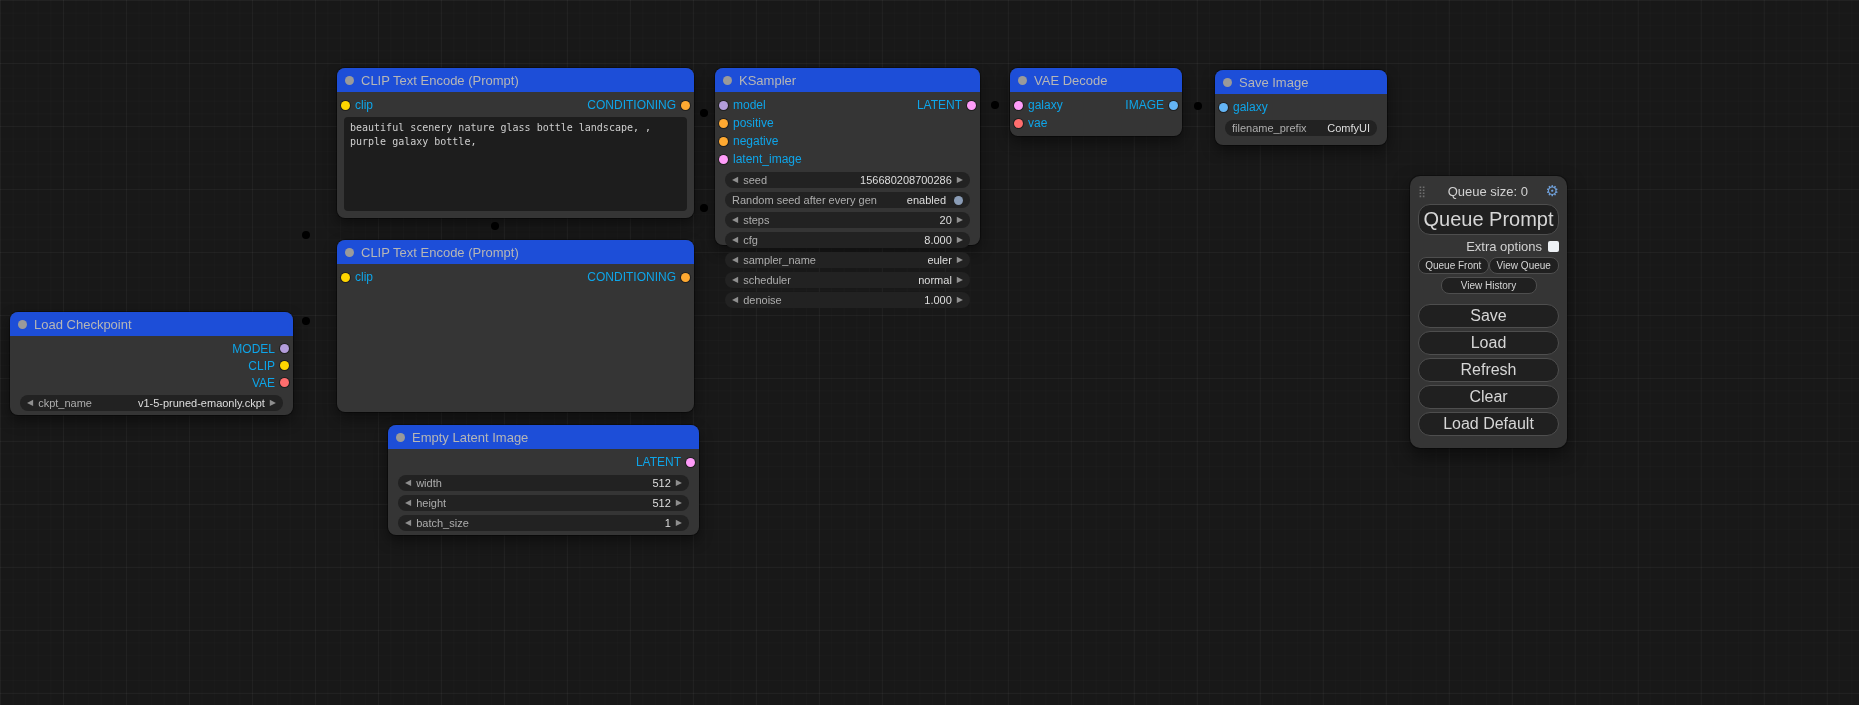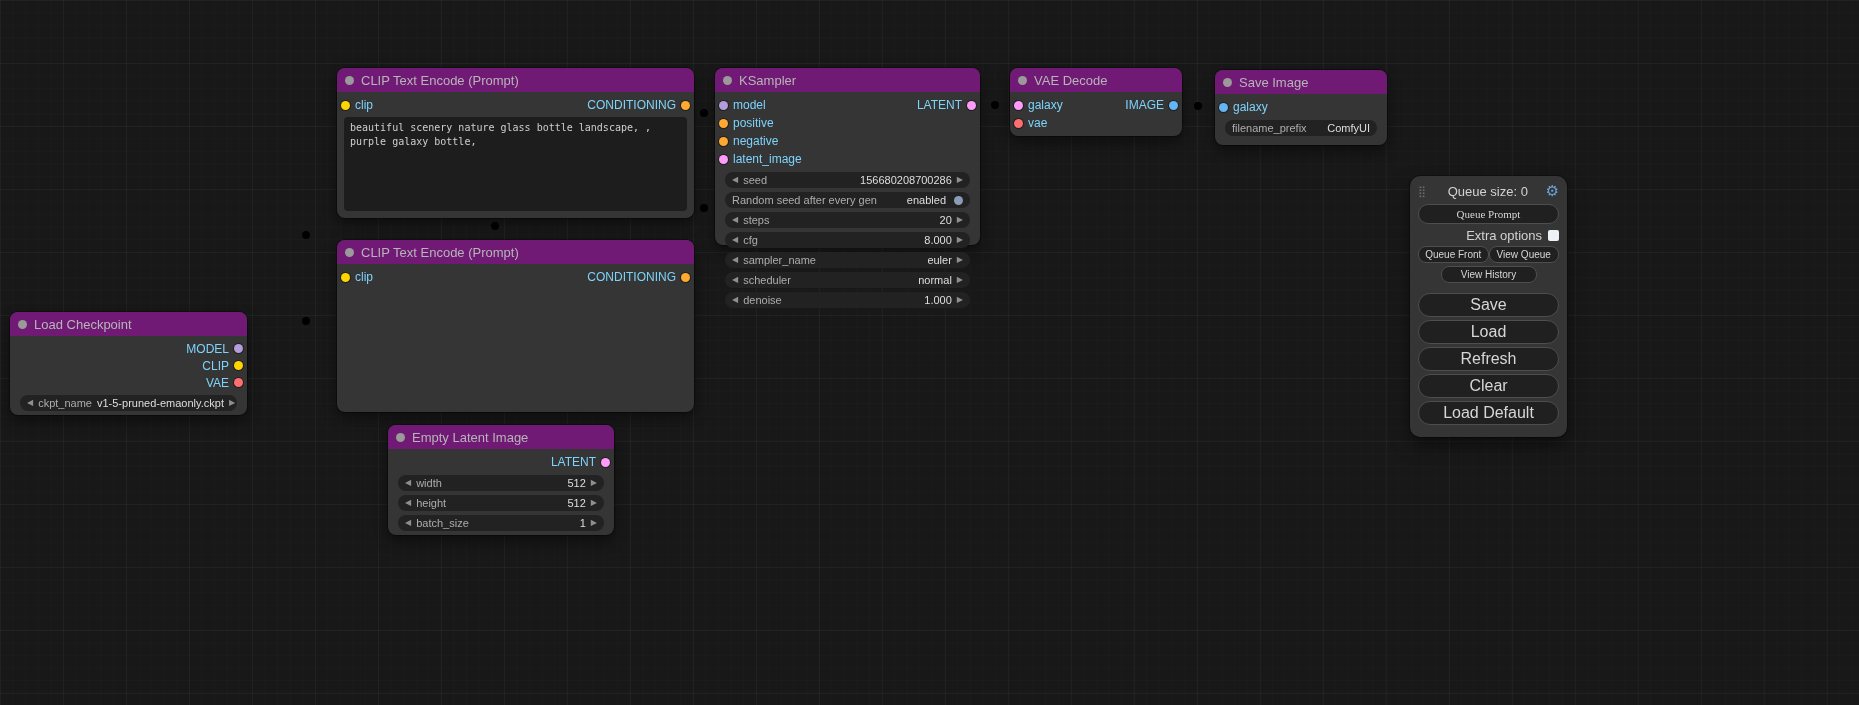--- a/index.html
+++ b/index.html
@@ -11,26 +11,26 @@
       linear-gradient(90deg, rgba(255,255,255,0.030) 1px, transparent 1px),
       linear-gradient(rgba(255,255,255,0.012) 1px, transparent 1px),
       linear-gradient(90deg, rgba(255,255,255,0.012) 1px, transparent 1px);
     background-size:63px 63px,63px 63px,12.6px 12.6px,12.6px 12.6px;
   }
   .wires{position:absolute;left:0;top:0;z-index:1;}
   .wires path{fill:none;stroke-width:3;stroke-linecap:round;}
   .node{position:absolute;z-index:2;background:#353535;border-radius:8px;
     box-shadow:0 0 0 1px rgba(0,0,0,.35),0 6px 14px rgba(0,0,0,.45);color:#b8b8b8;}
   .node-title{height:24px;display:flex;align-items:center;gap:7px;padding:0 10px 0 8px;
-    background:#701a75;border-radius:8px 8px 0 0;font-size:13px;color:#b6b6b6;white-space:nowrap;}
+    background:#1d4ed8;border-radius:8px 8px 0 0;font-size:13px;color:#b6b6b6;white-space:nowrap;}
   .tdot{width:9px;height:9px;border-radius:50%;background:#9a9a9a;flex:none;}
   .rows{padding-top:4px;}
   .row{display:flex;align-items:center;height:18px;}
   .node-ckpt .row{height:17px;}
-  .port{display:flex;align-items:center;gap:5px;font-size:12px;color:#7dd3fc;white-space:nowrap;}
+  .port{display:flex;align-items:center;gap:5px;font-size:12px;color:#0ea5e9;white-space:nowrap;}
   .port.inp{margin-left:4px;}
   .port.outp{margin-left:auto;margin-right:4px;}
   .dot{width:9px;height:9px;border-radius:50%;flex:none;box-shadow:0 0 0 1px rgba(18,18,18,.6);}
   .widget{height:16px;margin:4px 10px;background:#222;border-radius:8px;display:flex;
     align-items:center;gap:5px;padding:0 7px;font-size:11px;white-space:nowrap;}
   .node-latent .widget, .node-ckpt .widget{margin:4px 10px 4px;}
   .widget .arrow{color:#8f8f8f;font-size:8px;line-height:1;flex:none;}
   .widget .wlabel{color:#adadad;}
   .widget .wvalue{margin-left:auto;color:#dedede;}
   .toggle-dot{width:9px;height:9px;border-radius:50%;background:#8a9cb6;margin-left:3px;flex:none;}
@@ -40,21 +40,21 @@
   
   .menu{position:absolute;z-index:3;left:1410px;top:176px;width:157px;background:#353535;
     border-radius:10px;padding:5px 8px 9px;box-sizing:border-box;
     box-shadow:0 0 0 1px rgba(0,0,0,.3),0 8px 18px rgba(0,0,0,.5);}
   .menu-head{display:flex;align-items:center;height:20px;color:#d2d2d2;font-size:13px;}
   .drag{color:#6e6e6e;font-size:11px;margin-right:4px;cursor:grab;}
   .qsize{flex:1;text-align:center;}
   .gear{color:#6f9fd8;font-size:15px;cursor:pointer;}
   .btn{display:block;width:100%;background:#202020;border:1px solid #4e4e4e;border-radius:12px;
     color:#d6d6d6;font-family:inherit;text-align:center;box-sizing:border-box;cursor:pointer;}
-  .btn-qp{font-size:11px;padding:3px 0;margin:3px 0 2px;font-family:Liberation Serif, serif;}
+  .btn-qp{font-size:20px;padding:3px 0;margin:3px 0 2px;}
   .extra{display:flex;align-items:center;justify-content:flex-end;gap:6px;color:#d2d2d2;
     font-size:13px;margin:4px 0 3px;}
   .chk{width:11px;height:11px;background:#eef1f5;border-radius:2px;cursor:pointer;}
   .btn-sm{font-size:10px;padding:2px 0;border-radius:8px;}
   .row2{display:flex;margin:2px 0;}
   .row2 .btn-sm{flex:1;}
   .btn-hist{width:96px;margin:3px auto 10px;}
   .btn-big{font-size:16px;padding:2px 0;margin:3px 0;}
 </style>
 </head>
@@ -76,21 +76,21 @@
     <circle cx="306" cy="235" r="4"></circle>
     <circle cx="306" cy="321" r="4"></circle>
     <circle cx="642" cy="253" r="4"></circle>
     <circle cx="704" cy="113" r="4"></circle>
     <circle cx="704" cy="208" r="4"></circle>
     <circle cx="683" cy="309" r="4"></circle>
     <circle cx="995" cy="105" r="4"></circle>
     <circle cx="1198" cy="106" r="4"></circle>
   </svg>
 
-  <div class="node node-ckpt" style="left:10px;top:312px;width:237px;height:103px">
+  <div class="node node-ckpt" style="left:10px;top:312px;width:283px;height:103px">
     <div class="node-title">
       <span class="tdot"></span>
       <span>Load Checkpoint</span>
     </div>
     <div class="rows">
       <div class="row">
         <div class="port outp">
           <span>MODEL</span>
           <span class="dot" style="background: rgb(179, 157, 219);"></span>
         </div>
@@ -148,21 +148,21 @@
           <span>clip</span>
         </div>
         <div class="port outp">
           <span>CONDITIONING</span>
           <span class="dot" style="background: rgb(255, 169, 49);"></span>
         </div>
       </div>
     </div>
   </div>
 
-  <div class="node node-latent" style="left:388px;top:425px;width:226px;height:110px">
+  <div class="node node-latent" style="left:388px;top:425px;width:311px;height:110px">
     <div class="node-title">
       <span class="tdot"></span>
       <span>Empty Latent Image</span>
     </div>
     <div class="rows">
       <div class="row">
         <div class="port outp">
           <span>LATENT</span>
           <span class="dot" style="background: rgb(255, 156, 249);"></span>
         </div>

